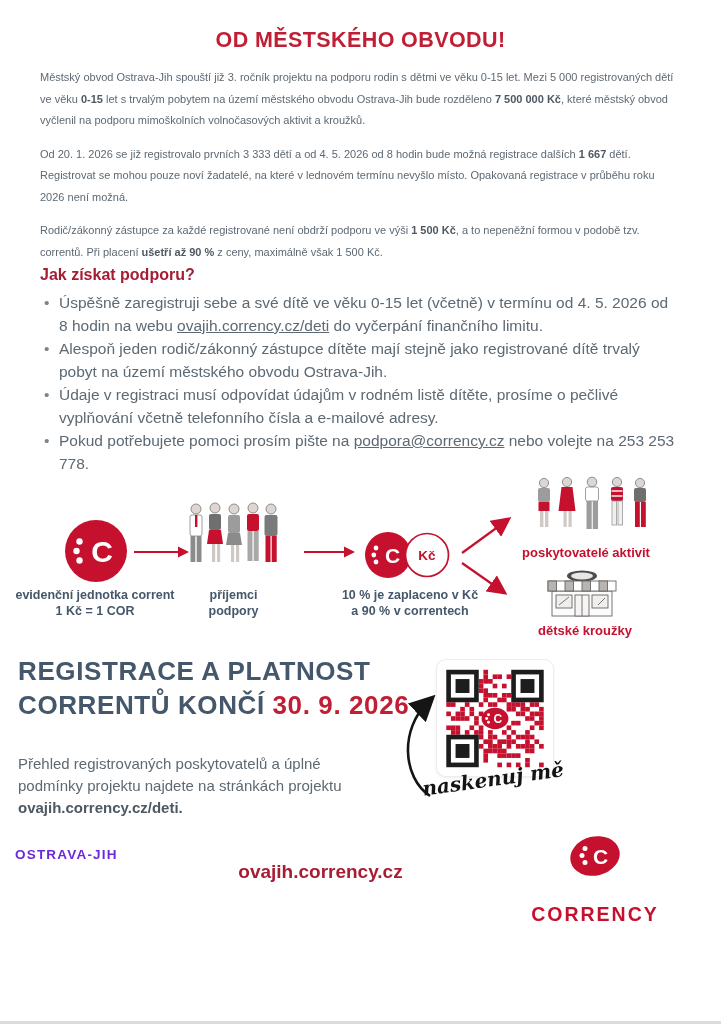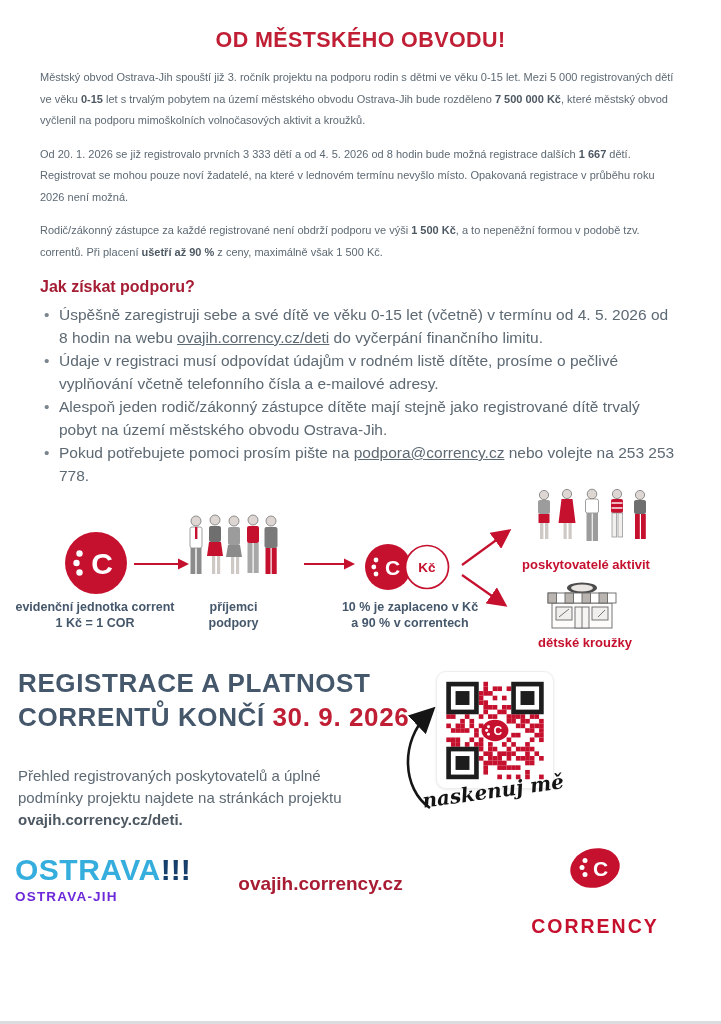--- a/index.html
+++ b/index.html
@@ -26,21 +26,21 @@
     letter-spacing:.4px;
     line-height:1.35;
   }
 
   
   .p { margin-top:12px; font-size:11px; line-height:21.5px; color:#5d6973; }
   .p b, .bullets b { color:#4d5862; }
   .doc-link { color:#5d6973; text-decoration:underline; }
 
   
-  .how-heading { margin-top:15px; font-size:16px; font-weight:700; color:#a51c33; }
+  .how-heading { margin-top:3px; font-size:16px; font-weight:700; color:#a51c33; }
   .bullets { margin-top:7px; list-style:none; }
   .bullets li {
     position:relative;
     padding-left:19px;
     font-size:15.5px;
     line-height:23px;
   }
   .bullets li::before {
     content:"•";
     position:absolute; left:4px; top:0;
@@ -113,22 +113,22 @@
     <p class="p"><span>Městský obvod Ostrava-Jih spouští již 3. ročník projektu na podporu rodin s dětmi ve věku 0-15 let. Mezi 5 000 registrovaných dětí ve věku </span><b>0-15</b><span> let s trvalým pobytem na území městského obvodu Ostrava-Jih bude rozděleno </span><b>7 500 000 Kč</b><span>, které městský obvod vyčlenil na podporu mimoškolních volnočasových aktivit a kroužků.</span></p>
 
     <p class="p"><span>Od 20. 1. 2026 se již registrovalo prvních 3 333 dětí a od 4. 5. 2026 od 8 hodin bude možná registrace dalších </span><b>1 667</b><span> dětí. Registrovat se mohou pouze noví žadatelé, na které v lednovém termínu nevyšlo místo. Opakovaná registrace v průběhu roku 2026 není možná.</span></p>
 
     <p class="p"><span>Rodič/zákonný zástupce za každé registrované není obdrží podporu ve výši </span><b>1 500 Kč</b><span>, a to nepeněžní formou v podobě tzv. correntů. Při placení </span><b>ušetří až 90 %</b><span> z ceny, maximálně však 1 500 Kč.</span></p>
 
     <div class="how-heading">Jak získat podporu?</div>
 
     <ul class="bullets">
       <li><span>Úspěšně zaregistruji sebe a své dítě ve věku 0-15 let (včetně) v termínu od 4. 5. 2026 od 8 hodin na webu </span><a class="doc-link" href="#">ovajih.corrency.cz/deti</a><span> do vyčerpání finančního limitu.</span></li>
+      <li><span>Alespoň jeden rodič/zákonný zástupce dítěte mají stejně jako registrované dítě trvalý pobyt na území městského obvodu Ostrava-Jih.</span></li>
       <li><span>Údaje v registraci musí odpovídat údajům v rodném listě dítěte, prosíme o pečlivé vyplňování včetně telefonního čísla a e-mailové adresy.</span></li>
-      <li><span>Alespoň jeden rodič/zákonný zástupce dítěte mají stejně jako registrované dítě trvalý pobyt na území městského obvodu Ostrava-Jih.</span></li>
       <li><span>Pokud potřebujete pomoci prosím pište na </span><a class="doc-link" href="#">podpora@corrency.cz</a><span> nebo volejte na 253 253 778.</span></li>
     </ul>
   </div>
 
   <div class="diagram">
 
     <svg class="abs" style="left:103px;top:43px" width="66" height="66" viewBox="0 0 66 66">
       <circle cx="33" cy="33" r="31" fill="#c5102e"></circle>
       <text x="39" y="44" text-anchor="middle" font-size="30" font-weight="bold" fill="#ffffff" font-family="Liberation Sans, sans-serif">C</text>
       <circle cx="16.5" cy="23.5" r="3.2" fill="#fff"></circle>
@@ -420,21 +420,20 @@
             <path d="M0,0 L10,5 L0,10 z" fill="#151515"></path>
           </marker>
         </defs>
       <path d="M30 103 C 2 84, 0 36, 28 9" fill="none" stroke="#151515" stroke-width="2.6" marker-end="url(#ah3)"></path>
     </svg>
     <div class="scan-me">naskenuj mě</div>
   </div>
 
   <div class="footer">
     <div class="ostrava-logo">
-      <div><span class="ostrava-word">OSTRAVA</span><span class="ostrava-bangs">!!!</span></div>
       <div class="ostrava-sub">OSTRAVA-JIH</div>
     </div>
     <div class="site-url">ovajih.corrency.cz</div>
     <div class="corrency-logo">
       <svg width="54" height="46" viewBox="0 0 54 46">
         <g transform="rotate(-14 27 23)">
             <ellipse cx="27" cy="23" rx="25" ry="19.5" fill="#c5102e"></ellipse>
           </g>
         <text x="32.5" y="30.5" text-anchor="middle" font-size="21" font-weight="bold" fill="#fff" font-family="Liberation Sans, sans-serif">C</text>
         <circle cx="17" cy="15.5" r="2.5" fill="#fff"></circle>

